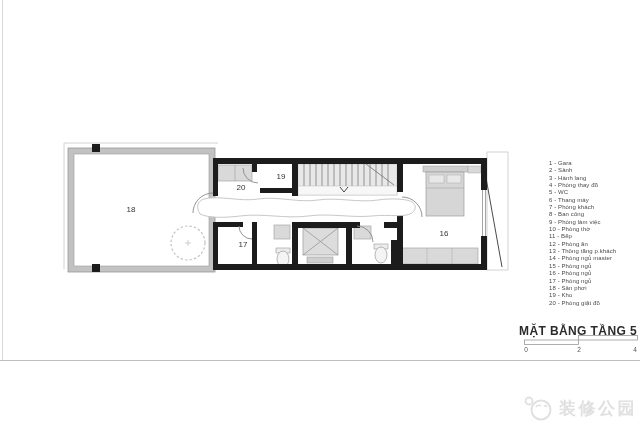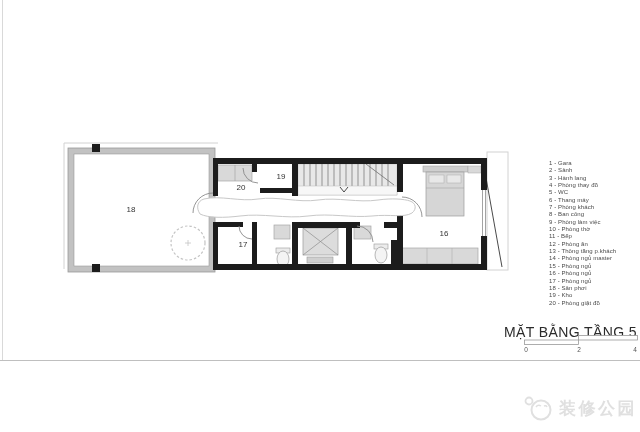--- a/index.html
+++ b/index.html
@@ -4,21 +4,21 @@
 <style>
   html,body{margin:0;padding:0;background:#ffffff;}
   body{width:640px;height:432px;position:relative;overflow:hidden;
        font-family:"Liberation Sans","DejaVu Sans",sans-serif;}
   .frame-left{position:absolute;left:2px;top:0;width:1px;height:360px;background:#d9d9d9;}
   .frame-bottom{position:absolute;left:0;top:360px;width:640px;height:1px;background:#bfbfbf;}
   .plan-svg{position:absolute;left:0;top:0;}
   .legend{position:absolute;left:549px;top:160px;width:88px;
           font-size:6px;line-height:7.35px;color:#4a4a4a;letter-spacing:0.1px;}
   .titleblock{position:absolute;right:3px;top:324px;width:160px;text-align:right;}
-  .titleblock .ttl{font-size:14px;font-weight:normal;color:#2b2b2b;letter-spacing:0.4px;}
+  .titleblock .ttl{font-size:12px;font-weight:bold;color:#2b2b2b;letter-spacing:0.4px;}
   .scalebar{position:absolute;left:524px;top:334px;width:114px;height:20px;}
   .watermark{position:absolute;right:3px;top:394px;display:flex;align-items:center;gap:4px;}
   .watermark .wm-text{font-size:17px;color:#e0e0e0;letter-spacing:2.5px;font-weight:bold;}
 </style>
 </head>
 <body>
 
 <div class="frame-left"></div>
 <div class="frame-bottom"></div>
 

